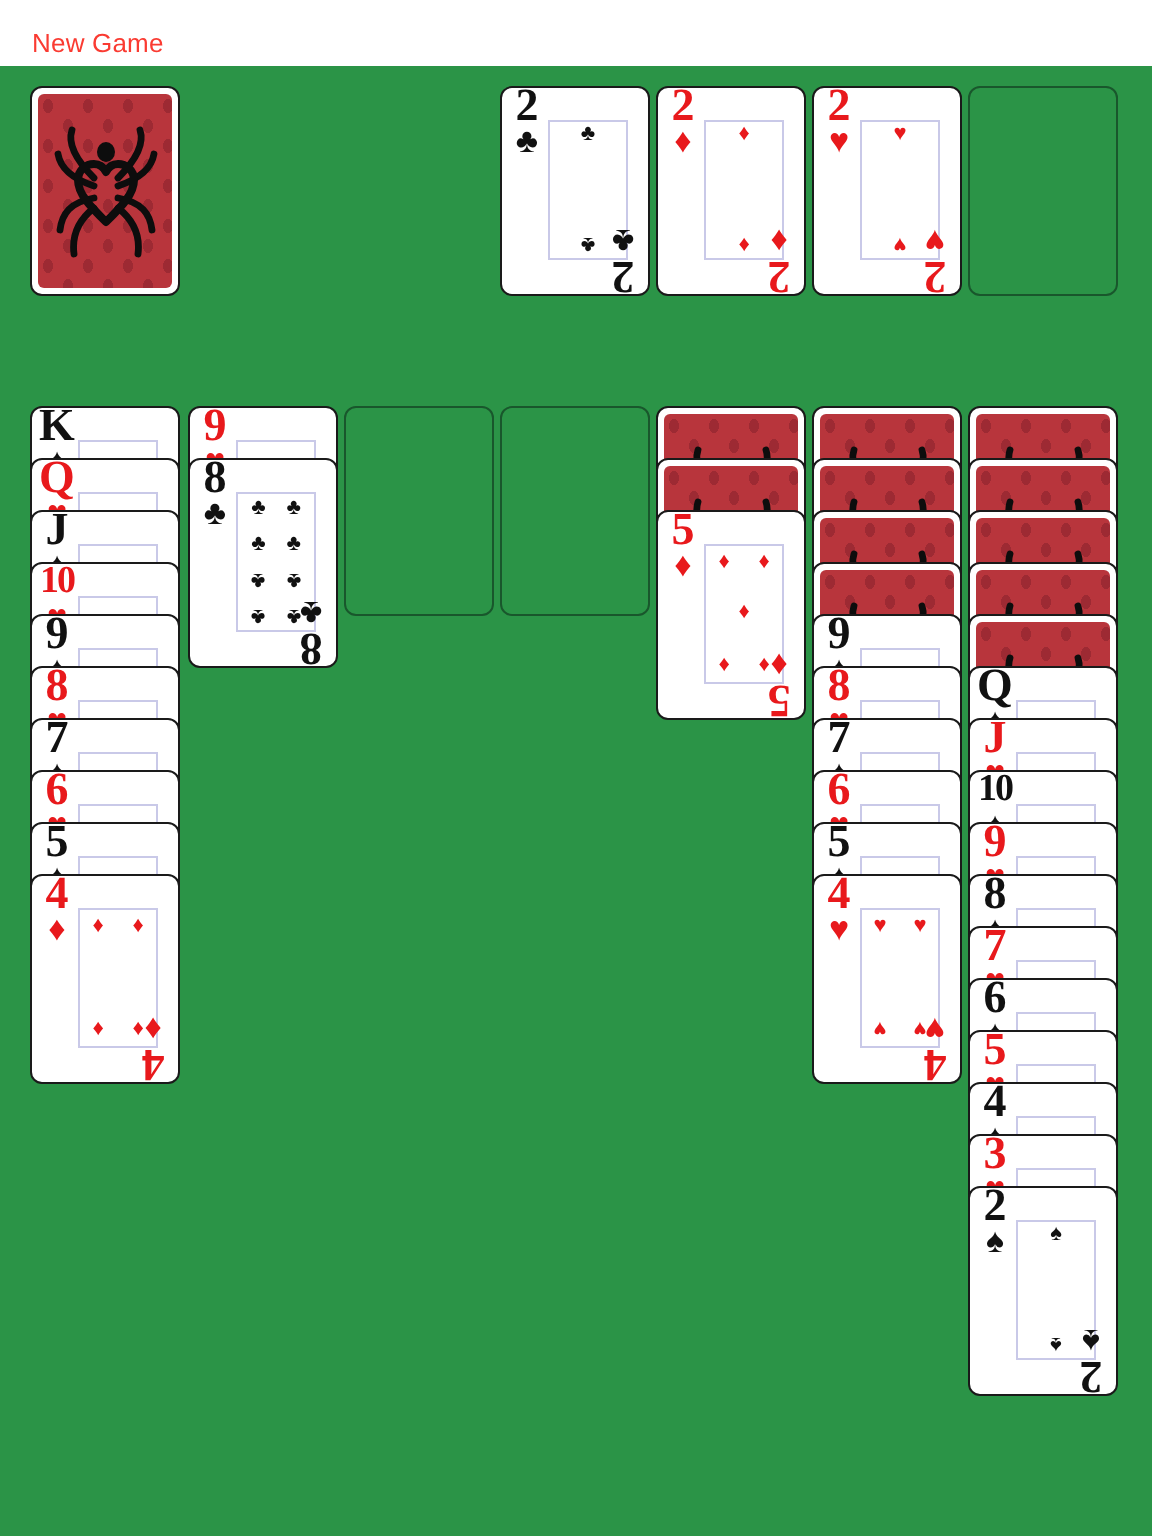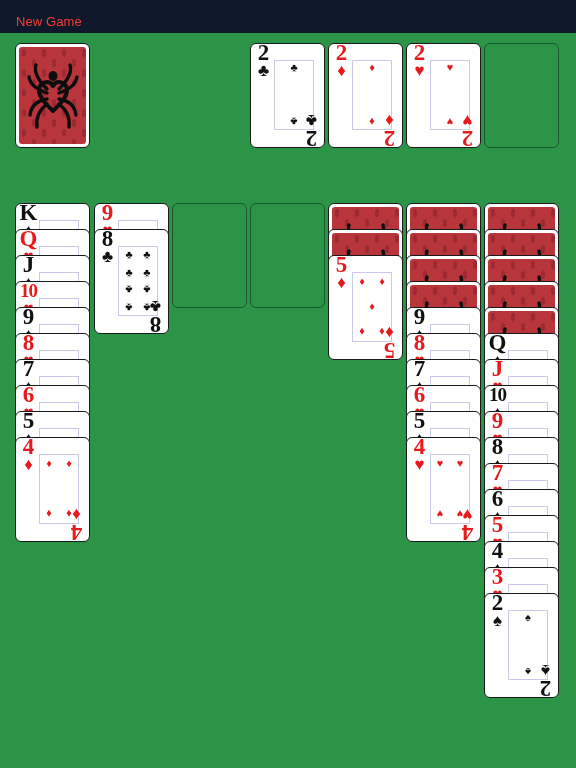--- a/index.html
+++ b/index.html
@@ -10,21 +10,21 @@
     overflow: hidden;
     font-family: "Liberation Serif", serif;
     background: #2b9447;
   }
 
   
   #toolbar {
     position: absolute;
     left: 0; top: 0;
     width: 576px; height: 44px;
-    background: #0f172a;
+    background: #ffffff;
     border-bottom: 1px solid #d6d6d6;
     display: flex;
     align-items: center;
   }
   #new-game-btn {
     margin-left: 16px;
     color: #fa3b32;
     font-family: "Liberation Sans", sans-serif;
     font-size: 13px;
     letter-spacing: .1px;

